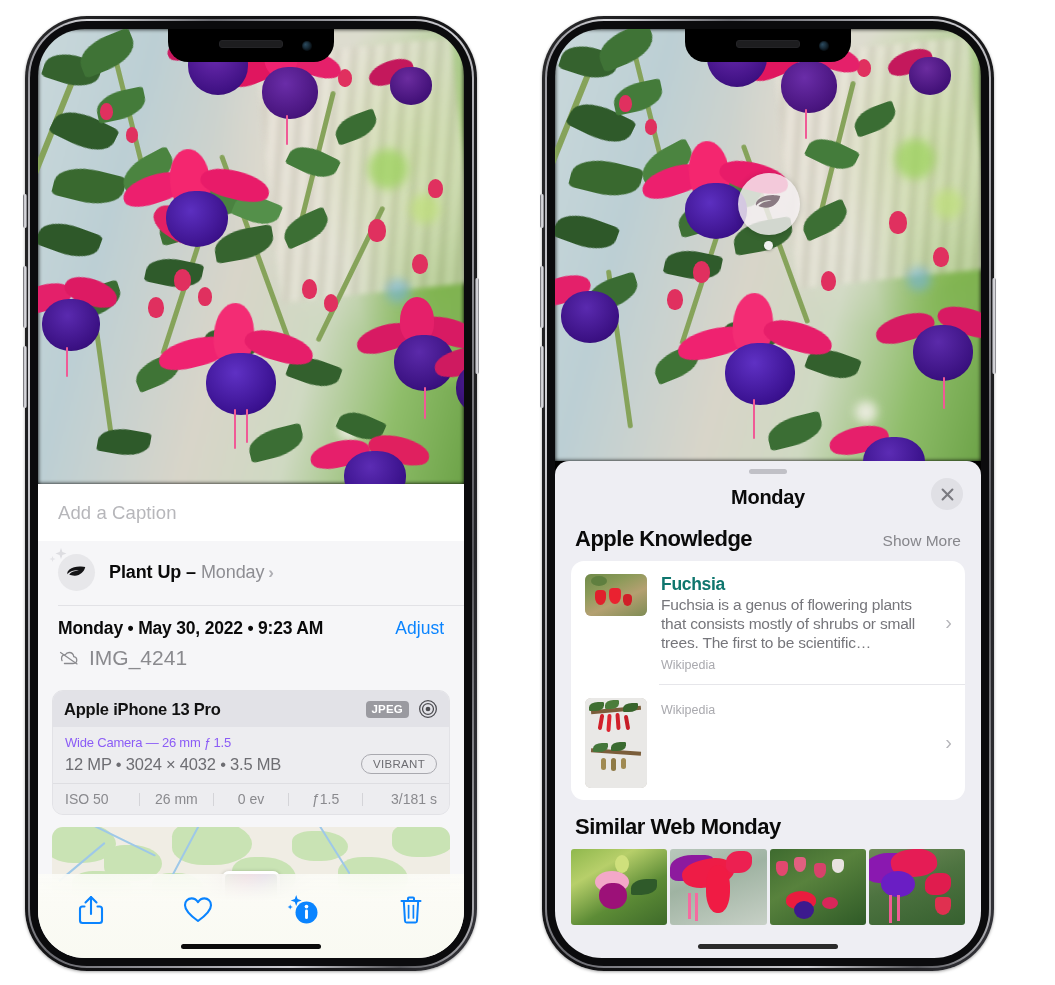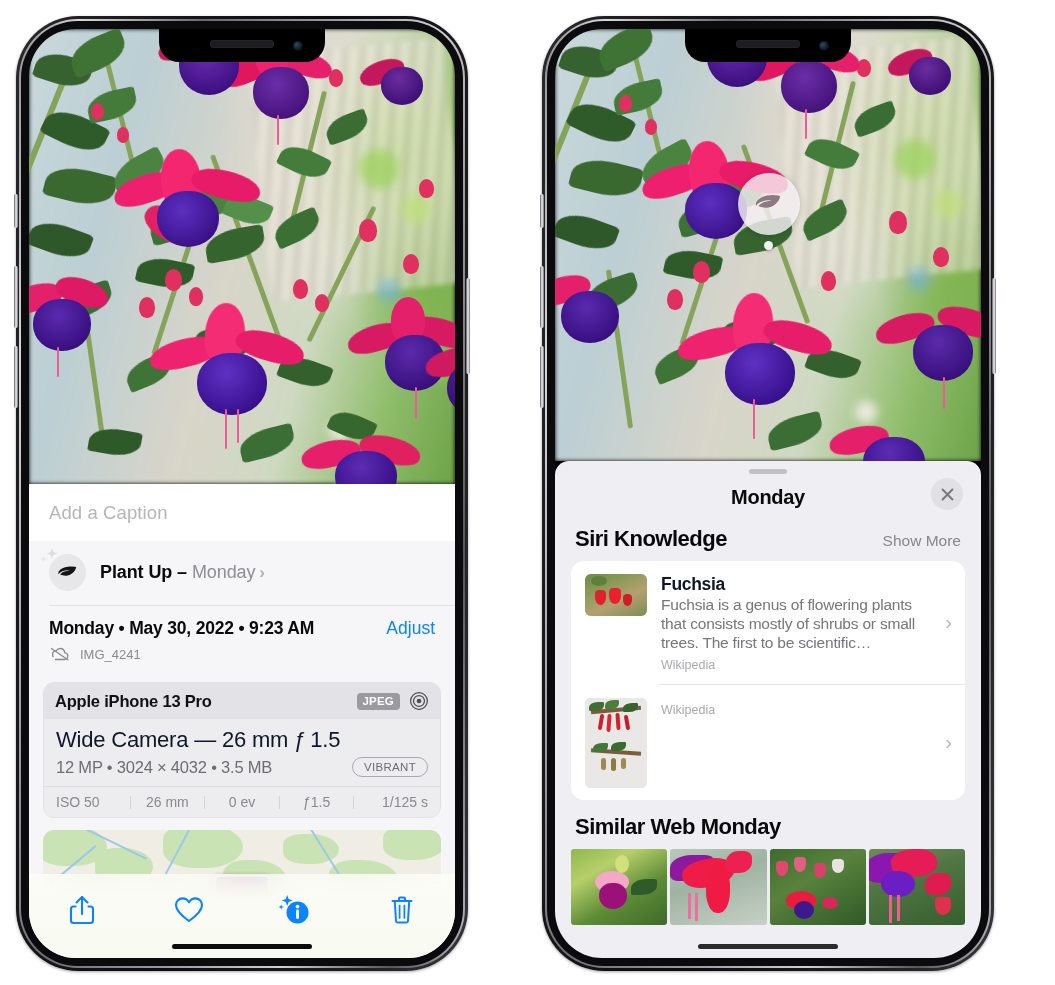--- a/index.html
+++ b/index.html
@@ -14,21 +14,21 @@
 
   
   .phone{
     position:absolute;
     width:452px;height:955px;
     border-radius:62px;
     background:linear-gradient(100deg,#2a2a2c 0%,#1a1a1c 18%,#0c0c0e 50%,#1e1e20 82%,#34343a 100%);
     box-shadow:0 1px 3px rgba(0,0,0,.35);
     padding:0;box-sizing:border-box;
   }
-  .phone.left{left:16px;top:16px;}
+  .phone.left{left:25px;top:16px;}
   .phone.right{left:542px;top:16px;}
   
   .rim{
     position:absolute;inset:3px;border-radius:59px;
     background:linear-gradient(100deg,#8e8e94 0%,#d8d8dc 10%,#6a6a70 30%,#9c9ca2 52%,#cfcfd4 70%,#55555a 88%,#b5b5ba 100%);
   }
   .rim2{position:absolute;inset:5px;border-radius:57px;background:#0b0b0d;}
   .screen{
     position:absolute;left:13px;top:13px;right:13px;bottom:13px;
     border-radius:47px;overflow:hidden;background:#000;
@@ -123,38 +123,38 @@
   .lookup-text{font-size:18px;color:#0a0a0a;font-weight:bold;letter-spacing:-.1px;}
   .lookup-text .sub{color:#8e8e93;font-weight:normal;}
   .chev{color:#b0b0b5;font-size:17px;margin-left:4px;}
   .divider{height:1px;background:#e2e2e6;margin-left:20px;}
 
   .datetime-block{padding:12px 20px 10px 20px;}
   .dt-line{display:flex;align-items:baseline;justify-content:space-between;}
   .dt-text{font-size:17.5px;color:#0a0a0a;font-weight:bold;letter-spacing:-.2px;}
   .adjust{font-size:17.5px;color:#0a84ff;}
   .fname-line{display:flex;align-items:center;gap:9px;margin-top:7px;}
-  .fname{font-size:13px;color:#8a8a8e;text-align:center;}
+  .fname{font-size:21px;color:#8a8a8e;text-align:center;}
 
   .exif-card{
     margin:10px 14px 0 14px;border-radius:11px;overflow:hidden;background:#eeeef1;
     border:1px solid #e2e2e6;
   }
   .exif-head{
     background:#e2e2e7;display:flex;align-items:center;justify-content:space-between;
     padding:8px 11px;
   }
   .exif-model{font-size:16.5px;color:#111;font-weight:bold;letter-spacing:-.2px;}
   .exif-head-right{display:flex;align-items:center;gap:9px;}
   .jpeg-chip{
     background:#9a9aa0;color:#fff;font-size:11.5px;font-weight:bold;
     padding:2.5px 6px;border-radius:4px;letter-spacing:.2px;
   }
   .exif-mid{padding:8px 12px 9px 12px;background:#ededf0;}
-  .exif-lens{font-size:22px;color:#0f172a;letter-spacing:-.2px;}
+  .exif-lens{font-size:13px;color:#8b5cf6;letter-spacing:-.2px;}
   .exif-size-row{display:flex;align-items:center;justify-content:space-between;margin-top:4px;}
   .exif-size{font-size:16.5px;color:#6d6d72;letter-spacing:-.2px;}
   .vibrant-chip{
     border:1px solid #a9a9af;color:#6d6d72;border-radius:11px;
     font-size:11.5px;padding:3px 11px;letter-spacing:.3px;
   }
   .exif-bottom{
     border-top:1px solid #dedee2;display:flex;align-items:center;
     padding:7px 12px;background:#ededf0;
   }
@@ -196,21 +196,21 @@
   }
   .sec-head{display:flex;align-items:baseline;justify-content:space-between;padding:6px 20px 9px 20px;}
   .sec-title{font-size:22px;font-weight:bold;color:#0a0a0a;letter-spacing:-.5px;}
   .show-more{font-size:15.5px;color:#86868b;}
   .know-card{
     margin:0 16px;background:#fff;border-radius:13px;overflow:hidden;
   }
   .know-item{display:flex;align-items:flex-start;gap:14px;padding:13px 14px 12px 14px;position:relative;}
   .know-thumb{border-radius:6px;overflow:hidden;flex:none;position:relative;background:#cfc8bd;}
   .know-txt{flex:1;min-width:0;padding-right:20px;}
-  .know-title{font-size:17.5px;font-weight:bold;color:#0f172a;letter-spacing:-.3px;margin-bottom:1px;}
+  .know-title{font-size:17.5px;font-weight:bold;color:#0f766e;letter-spacing:-.3px;margin-bottom:1px;}
   .know-desc{font-size:15.5px;color:#76767b;line-height:1.22;letter-spacing:-.2px;}
   .know-src{font-size:12.5px;color:#a9a9ae;margin-top:5px;}
   .know-chev{position:absolute;right:13px;top:50%;transform:translateY(-50%);color:#b6b6bb;font-size:20px;}
   .know-sep{height:1px;background:#e6e6ea;margin-left:88px;}
   .swi-head{padding:14px 20px 9px 20px;}
   .swi-strip{display:flex;gap:3px;padding:0 16px;}
   .swi-cell{flex:1;height:76px;border-radius:3px;overflow:hidden;position:relative;}
 
   
   svg{display:block;}
@@ -408,21 +408,21 @@
             </div>
             <div class="exif-bottom">
               <span class="exif-cell">ISO 50</span>
               <span class="exif-sep"></span>
               <span class="exif-cell">26 mm</span>
               <span class="exif-sep"></span>
               <span class="exif-cell">0 ev</span>
               <span class="exif-sep"></span>
               <span class="exif-cell">ƒ1.5</span>
               <span class="exif-sep"></span>
-              <span class="exif-cell">1/125 s</span>
+              <span class="exif-cell">3/181 s</span>
             </div>
           </div>
 
           <div class="map-card">
             <div class="map-bg">
               <div class="mp-green" style="left:-6px;top:-4px;width:70px;height:40px;"></div>
               <div class="mp-green" style="left:52px;top:18px;width:58px;height:36px;"></div>
               <div class="mp-green" style="left:120px;top:-6px;width:80px;height:44px;"></div>
               <div class="mp-green" style="left:180px;top:30px;width:64px;height:40px;"></div>
               <div class="mp-green" style="left:240px;top:4px;width:56px;height:30px;"></div>
@@ -591,21 +591,21 @@
         <div class="res-head">
           <span class="res-title">Monday</span>
           <div class="close-btn">
             <svg width="15" height="15" viewBox="0 0 15 15">
               <path d="M2.6 2.6 L12.4 12.4 M12.4 2.6 L2.6 12.4" stroke="#7a7a80" stroke-width="2.1" stroke-linecap="round"></path>
             </svg>
           </div>
         </div>
 
         <div class="sec-head">
-          <span class="sec-title">Siri Knowledge</span>
+          <span class="sec-title">Apple Knowledge</span>
           <span class="show-more">Show More</span>
         </div>
 
         <div class="know-card">
           <div class="know-item">
             <div class="know-thumb" style="width:62px;height:42px">
               <div style="position:absolute;inset:0;background:linear-gradient(155deg,#6f8a4a 0%,#8a9a58 30%,#b4a071 60%,#7e8c54 100%)"></div>
               <div style="position:absolute;left:10px;top:16px;width:11px;height:15px;border-radius:4px 4px 50% 50%;background:#e0202c"></div>
               <div style="position:absolute;left:24px;top:14px;width:12px;height:16px;border-radius:4px 4px 50% 50%;background:#ea2230"></div>
               <div style="position:absolute;left:38px;top:20px;width:9px;height:12px;border-radius:4px 4px 50% 50%;background:#d01e28"></div>

